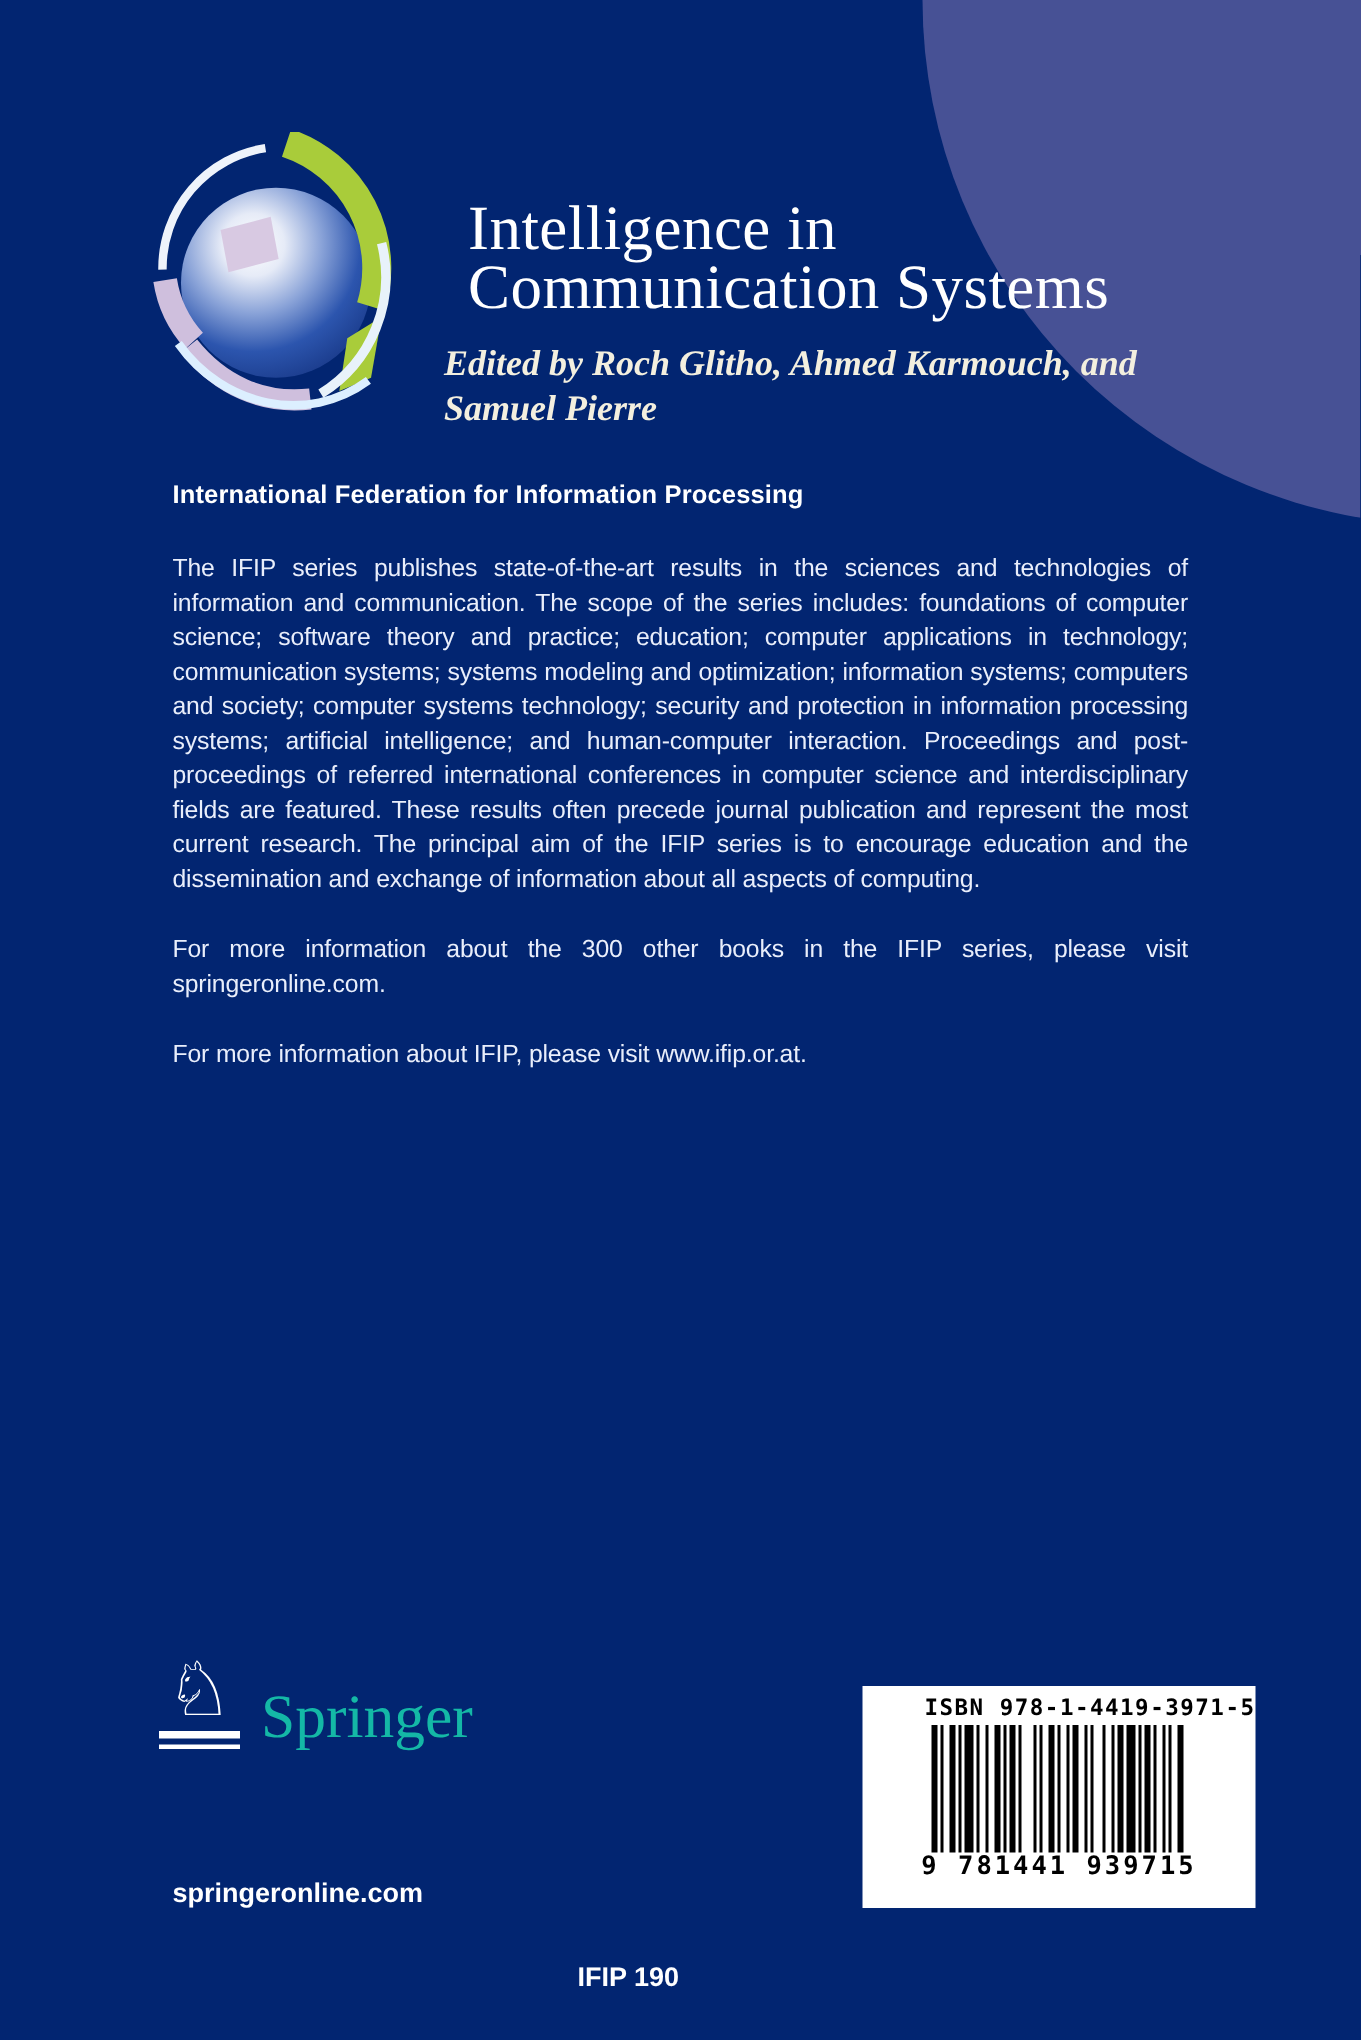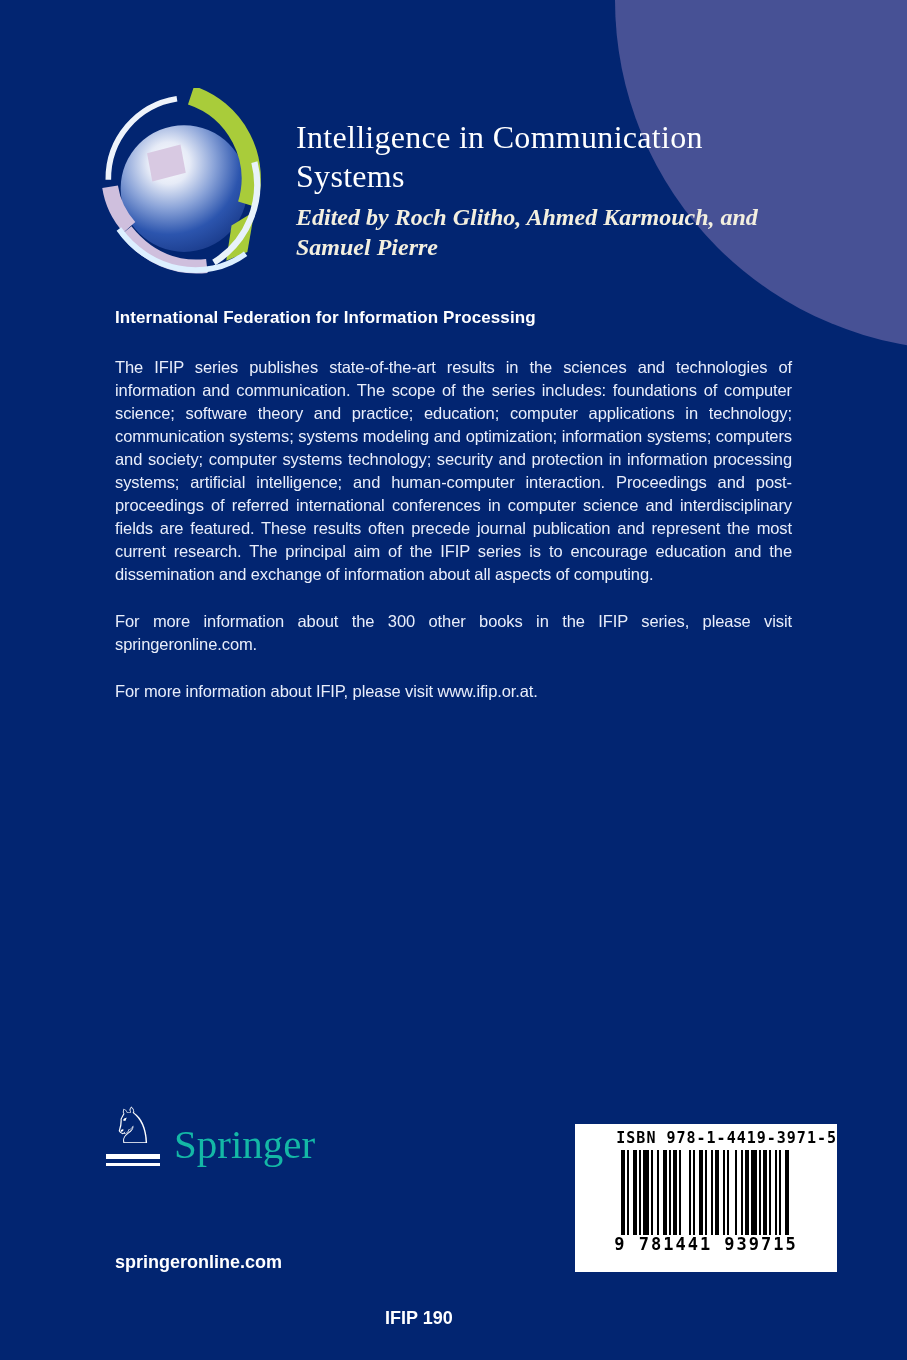--- a/index.html
+++ b/index.html
@@ -35,45 +35,45 @@
   }
 
   
   .titles {
     position: absolute;
     left: 296px;
     top: 118px;
     width: 480px;
   }
   .book-title {
-    margin: 0;
+    margin: 16px;
     font-family: "Liberation Serif", serif;
     font-weight: 500;
-    font-size: 32px;
+    font-size: 42px;
     line-height: 39px;
     letter-spacing: 0.3px;
     color: #ffffff;
     max-width: 460px;
   }
   .book-editors {
     margin: 6px 0 0 0;
     font-family: "Liberation Serif", serif;
     font-style: italic;
     font-weight: 700;
     font-size: 24px;
     line-height: 30px;
     color: #f3efdf;
     max-width: 480px;
   }
 
   
   .blurb {
     position: absolute;
     left: 115px;
-    top: 308px;
+    top: 320px;
     width: 677px;
     color: #e9eefb;
   }
   .blurb h2 {
     margin: 0 0 28px 0;
     font-size: 17px;
     font-weight: bold;
     color: #ffffff;
     letter-spacing: 0.1px;
   }

